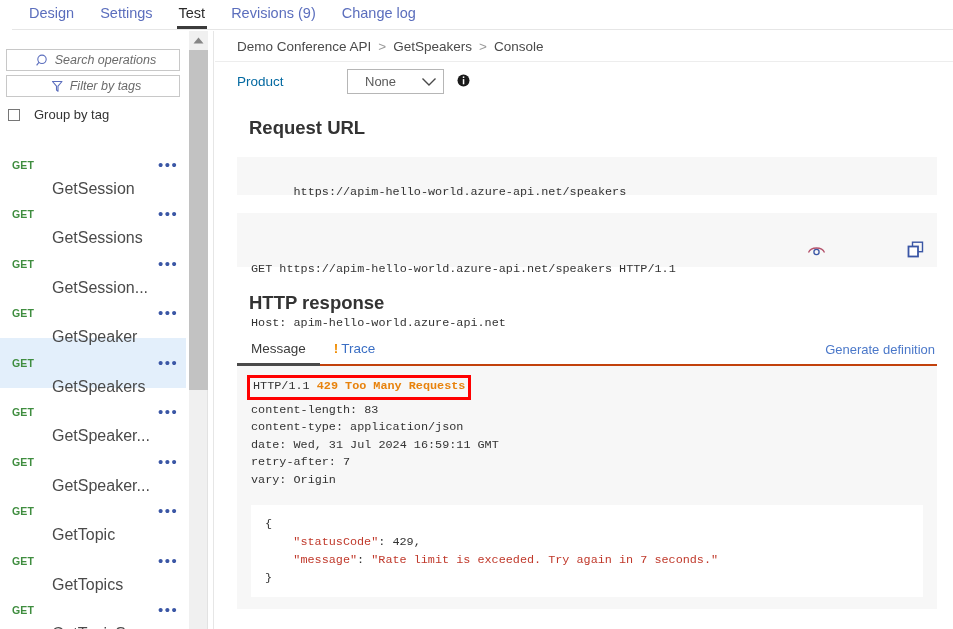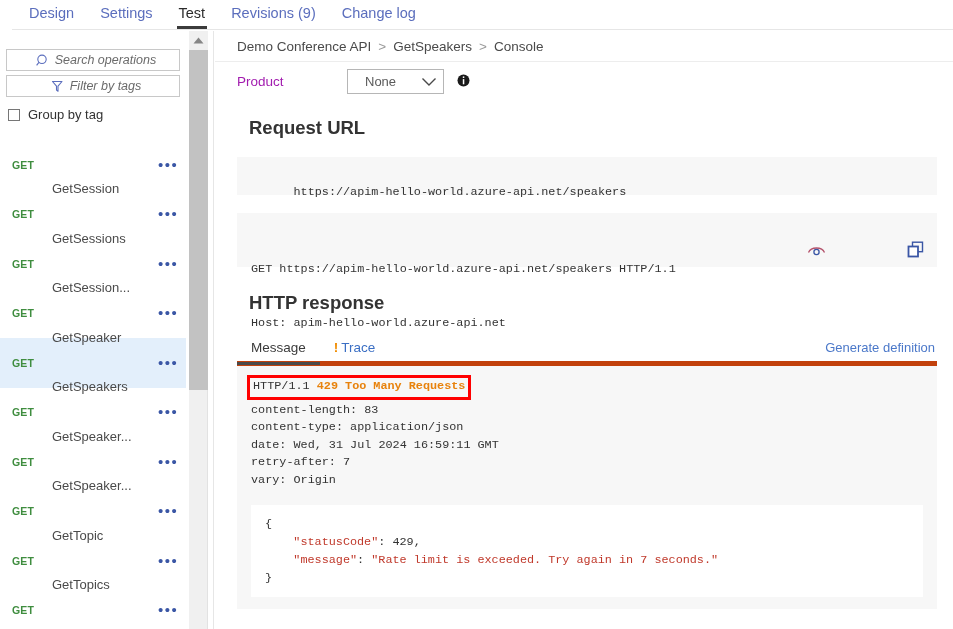--- a/index.html
+++ b/index.html
@@ -40,39 +40,39 @@
     border: 1px solid #c8c8c8; background: #fff;
     display: flex; align-items: center; padding-left: 5px; justify-content: center;
   }
   .sb-field:first-child { margin-top: 18px; }
   .sb-field .ic { width: 17px; height: 15px; flex: 0 0 17px; }
   .sb-field .ph {
     font-size: 12.5px; font-style: italic; color: #6b6b6b;
     padding-left: 3px; user-select: none;
   }
   .sb-check {
-    margin: 10px 0 0 8px; display: flex; align-items: center; gap: 8px;
+    margin: 10px 0 0 8px; display: flex; align-items: center; gap: 14px;
   }
   .sb-check .box {
     width: 12px; height: 12px; border: 1px solid #767676; background: #fff;
   }
   .sb-check .lbl { font-size: 13px; color: #333; }
 
   .oplist { margin-top: 18px; }
   .oprow {
     height: 49.5px; display: flex; align-items: center;
     padding-left: 12px; cursor: pointer;
   }
   .oprow.selected { background: #e3effb; }
   .op-verb {
     font-size: 10.5px; font-weight: bold; color: #3f8d3f;
     width: 40px; flex: 0 0 40px; letter-spacing: .2px;
   }
   .op-name {
-    font-size: 13px; color: #4a4a4a; flex: 1 1 auto;
+    font-size: 16px; color: #4a4a4a; flex: 1 1 auto;
     white-space: nowrap; overflow: hidden; margin-top: 48px;
   }
   .op-dots {
     font-size: 15px; color: #3a56a5; letter-spacing: 1.5px;
     width: 30px; flex: 0 0 30px; padding-left: 2px;
     line-height: 8px; cursor: pointer;
   }
 
   
   .vscroll {
@@ -99,21 +99,21 @@
   .breadcrumb {
     height: 31px; display: flex; align-items: center;
     padding-left: 22px; font-size: 13.5px; color: #4a4a4a;
     border-bottom: 1px solid #ededed;
   }
   .breadcrumb .sep { color: #9a9a9a; padding: 0 7px; }
 
   .product-row {
     height: 39px; display: flex; align-items: center; padding-left: 22px;
   }
-  .product-label { font-size: 13.5px; color: #a21caf; width: 110px; flex: 0 0 110px; }
+  .product-label { font-size: 13.5px; color: #0369a1; width: 110px; flex: 0 0 110px; }
   .select-box {
     width: 97px; height: 25px; border: 1px solid #b6b6b6; background: #fff;
     display: flex; align-items: center; justify-content: space-between;
     padding: 0 6px 0 9px; cursor: pointer;
   }
   .select-box .val { font-size: 13px; color: #5a5a5a; margin-left: 8px; }
   .info-ic { margin-left: 13px; cursor: pointer; }
 
   .sect-title {
     font-size: 18.5px; color: #333; font-weight: bold;
@@ -128,21 +128,21 @@
   .panel-icons {
     position: absolute; top: 10px; right: 12px;
     display: flex; align-items: center; gap: 10px;
   }
   .panel-icons span { cursor: pointer; }
 
   
   .resp-tabs {
     margin-left: 22px; width: 700px; height: 32px;
     display: flex; align-items: center; position: relative;
-    border-bottom: 5px solid #c2410c;
+    border-bottom: 2px solid #c2410c;
     justify-content: flex-end;
   }
   .rtab {
     font-size: 13.5px; color: #3b3b3b; padding: 0 14px;
     line-height: 31px; height: 32px; cursor: pointer; position: relative;
   }
   .rtab.active::after {
     content: ""; position: absolute; left: 0; right: 0; bottom: -1px;
     height: 3px; background: #4a4a4a;
   }

